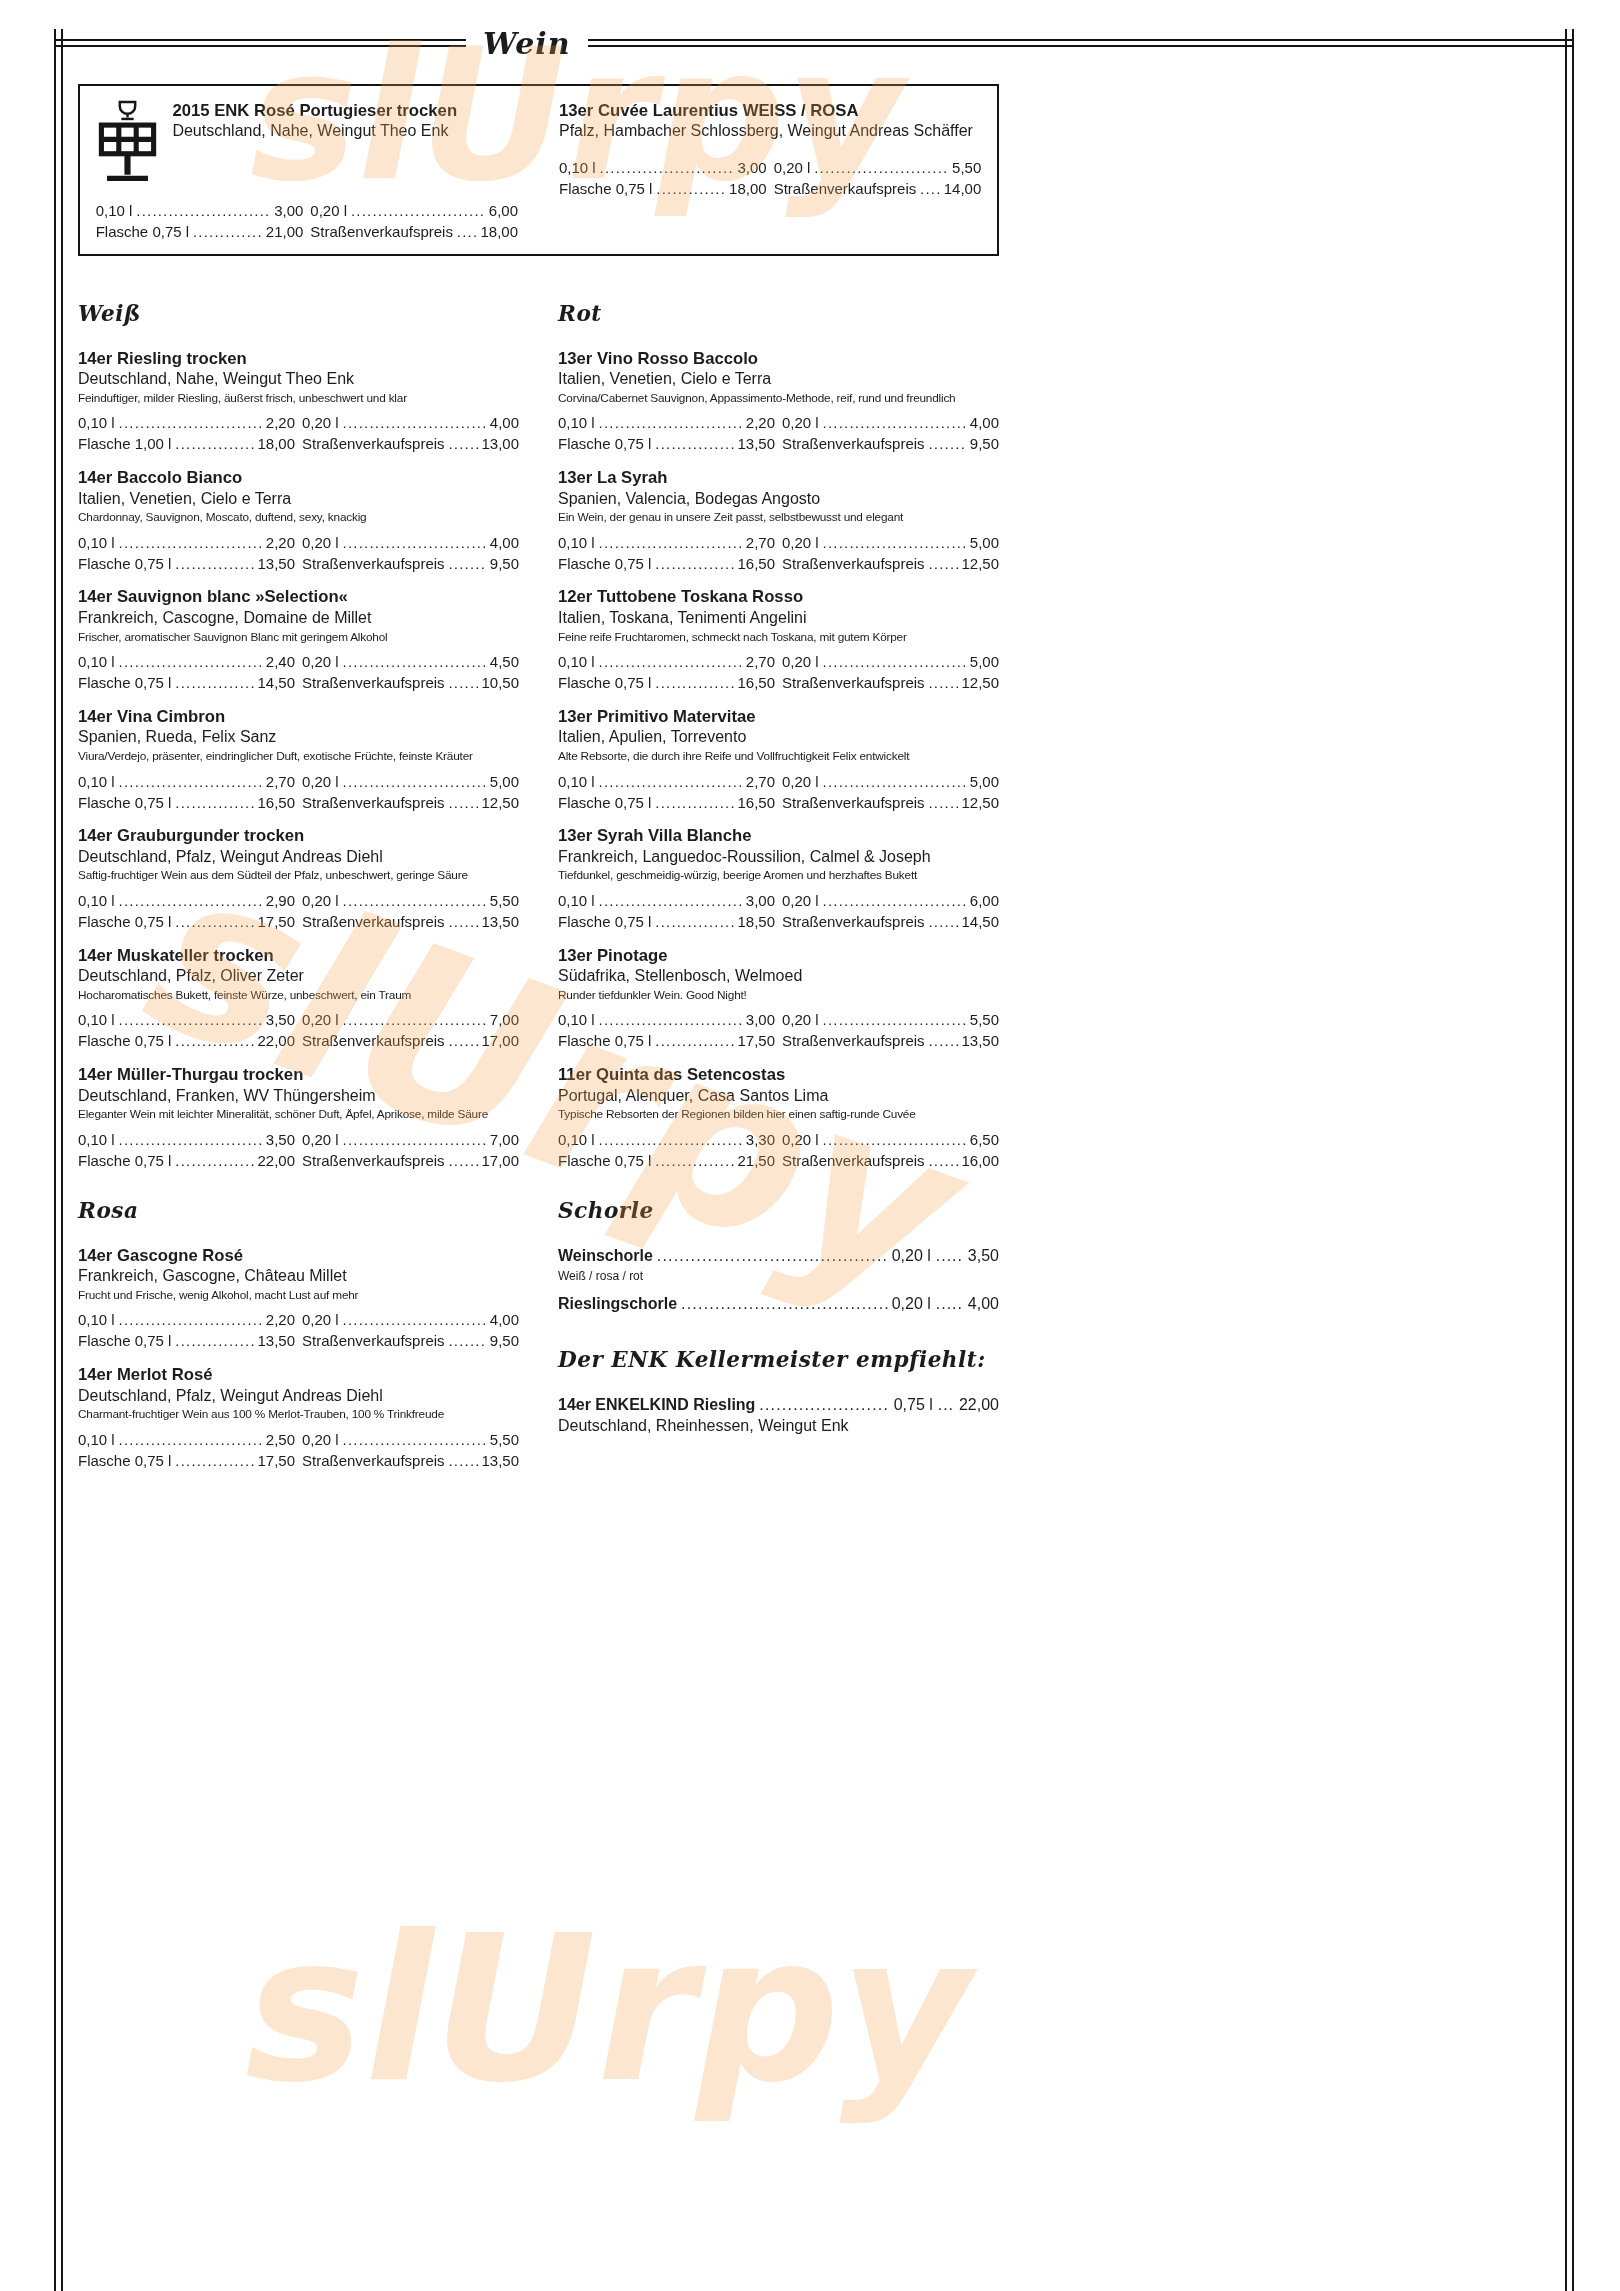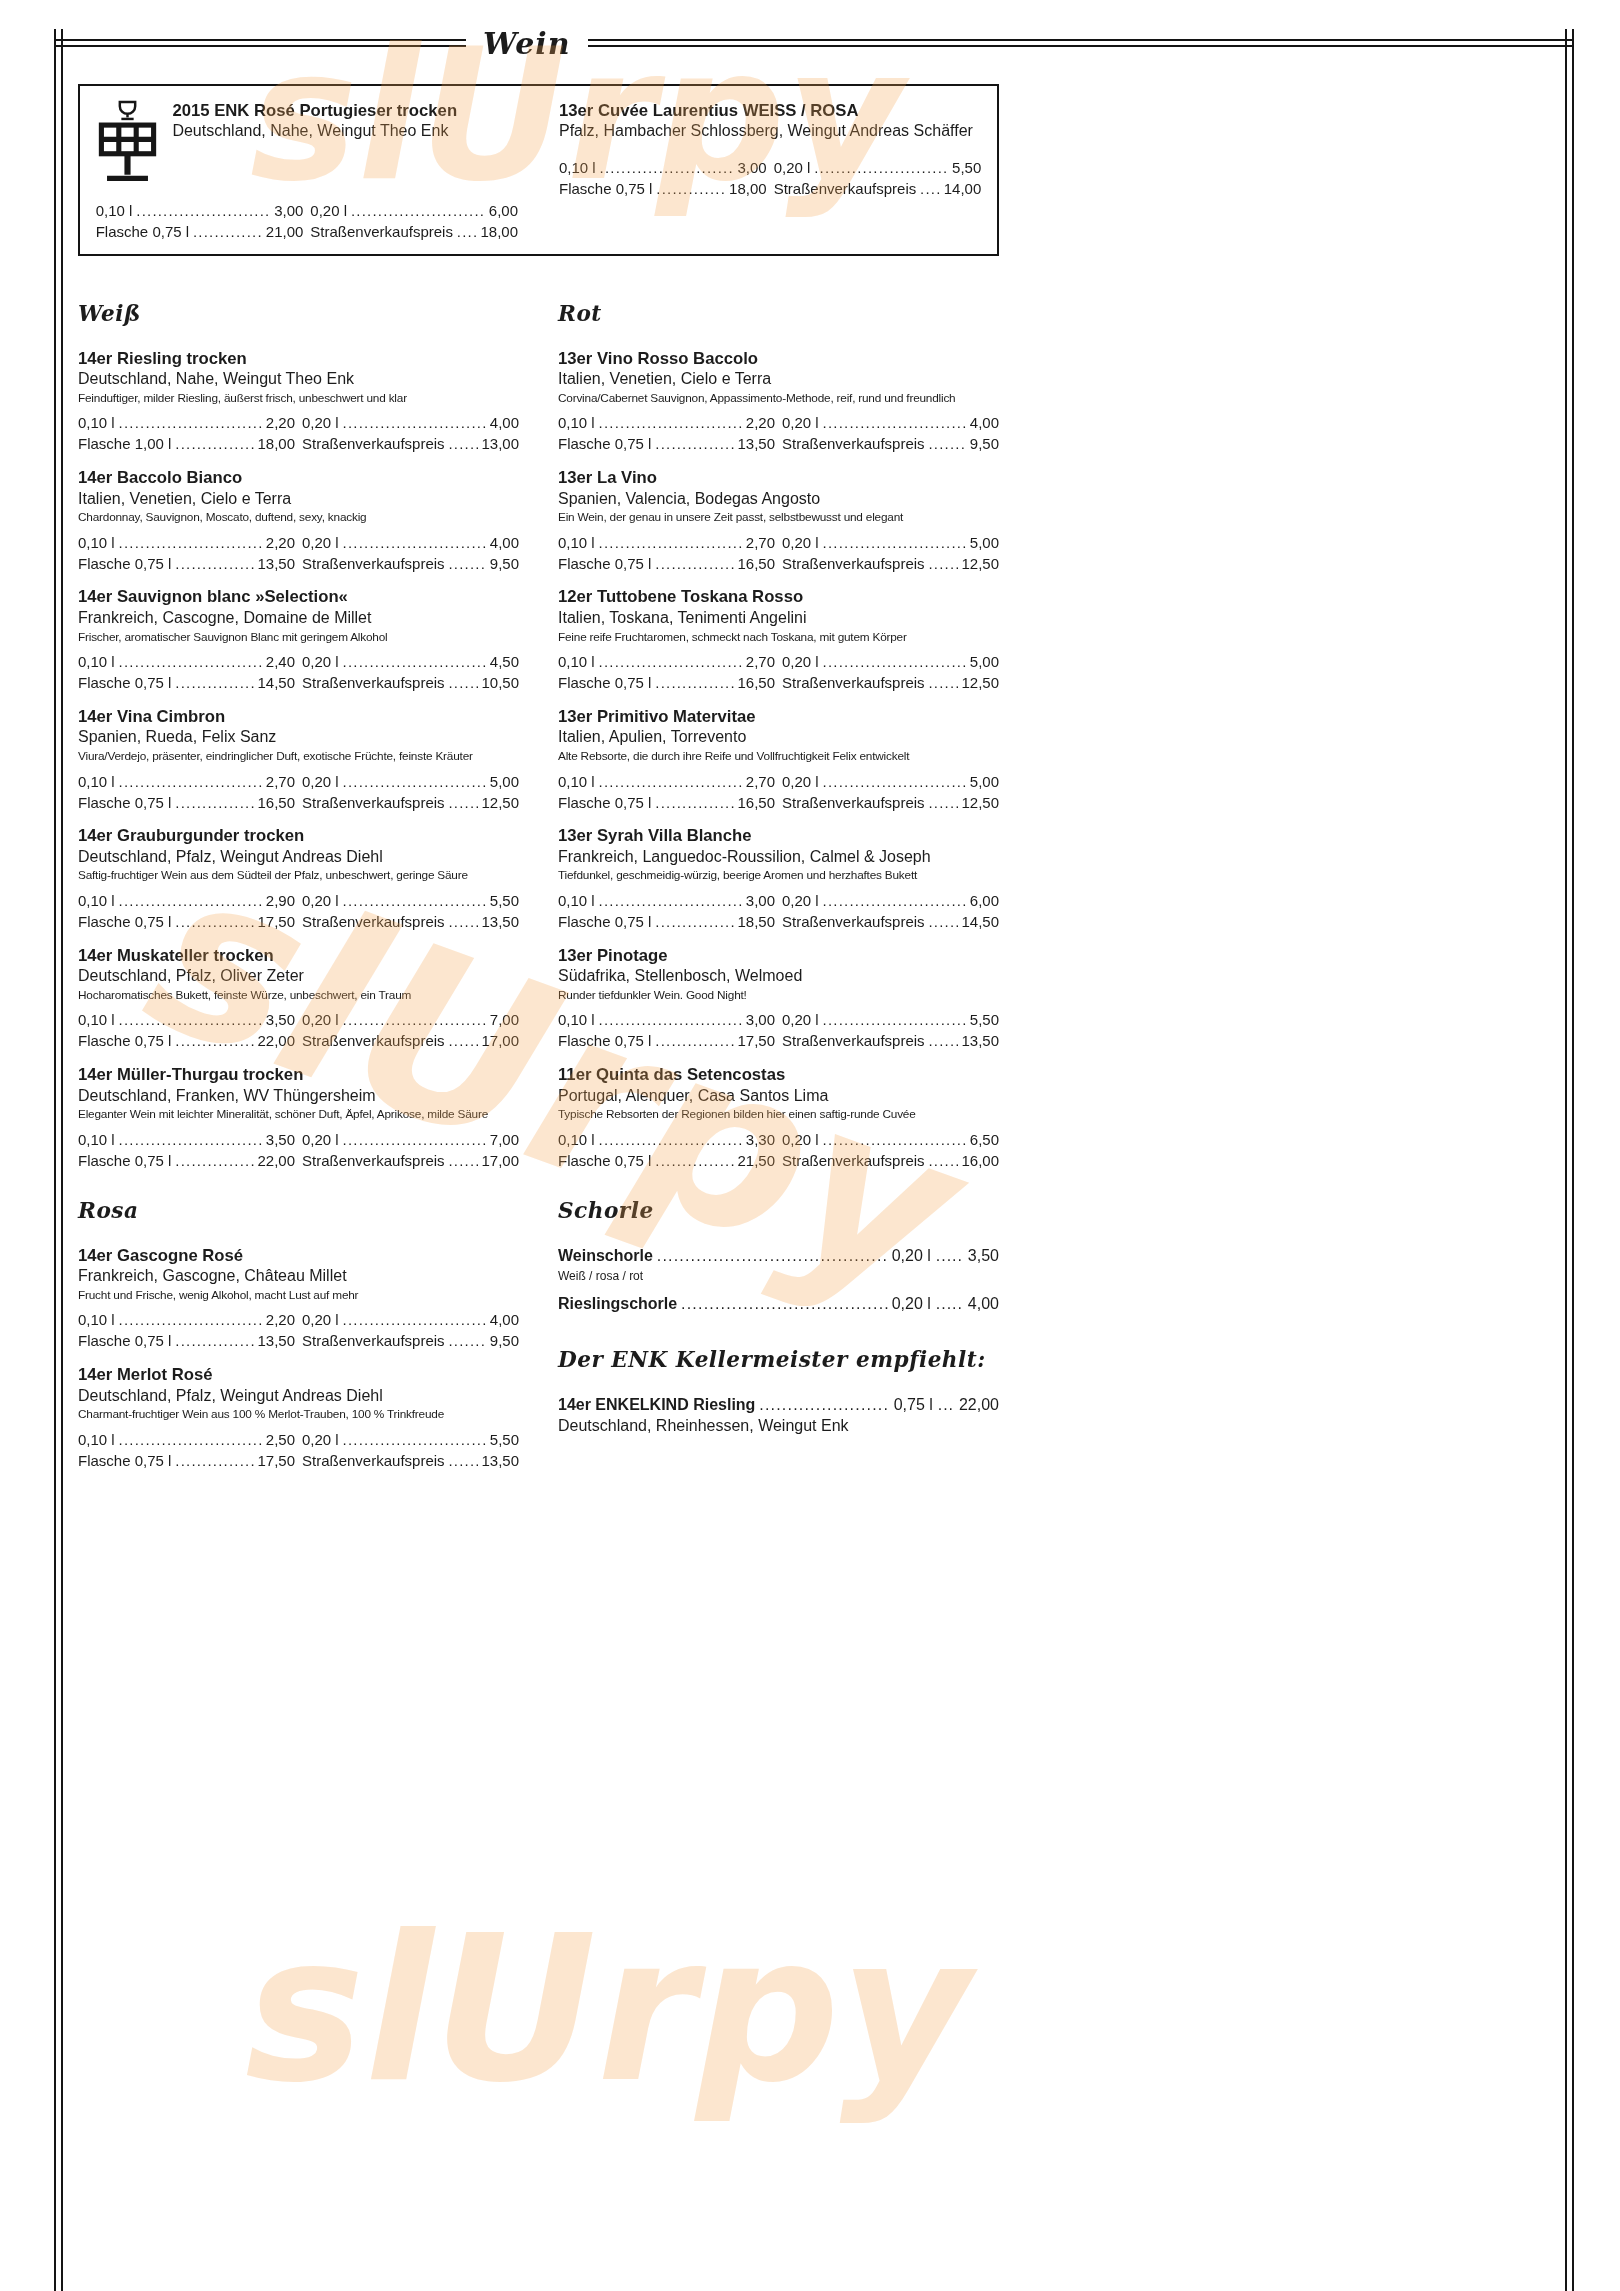--- a/index.html
+++ b/index.html
@@ -487,21 +487,21 @@
                   </div>
                 <div class="pcell">
                     <span class="plbl">Straßenverkaufspreis</span>
                     <span class="dots"></span>
                     <span class="pval">9,50</span>
                   </div>
               </div>
             </div>
           </article>
             <article class="wine">
-            <h3 class="wine-name">13er La Vino</h3>
+            <h3 class="wine-name">13er La Syrah</h3>
             <div class="wine-origin">Spanien, Valencia, Bodegas Angosto</div>
             <div class="wine-note">Ein Wein, der genau in unsere Zeit passt, selbstbewusst und elegant</div>
             <div class="price-rows">
               <div class="price-row">
                 <div class="pcell">
                     <span class="plbl">0,10 l</span>
                     <span class="dots"></span>
                     <span class="pval">2,70</span>
                   </div>
                 <div class="pcell">

